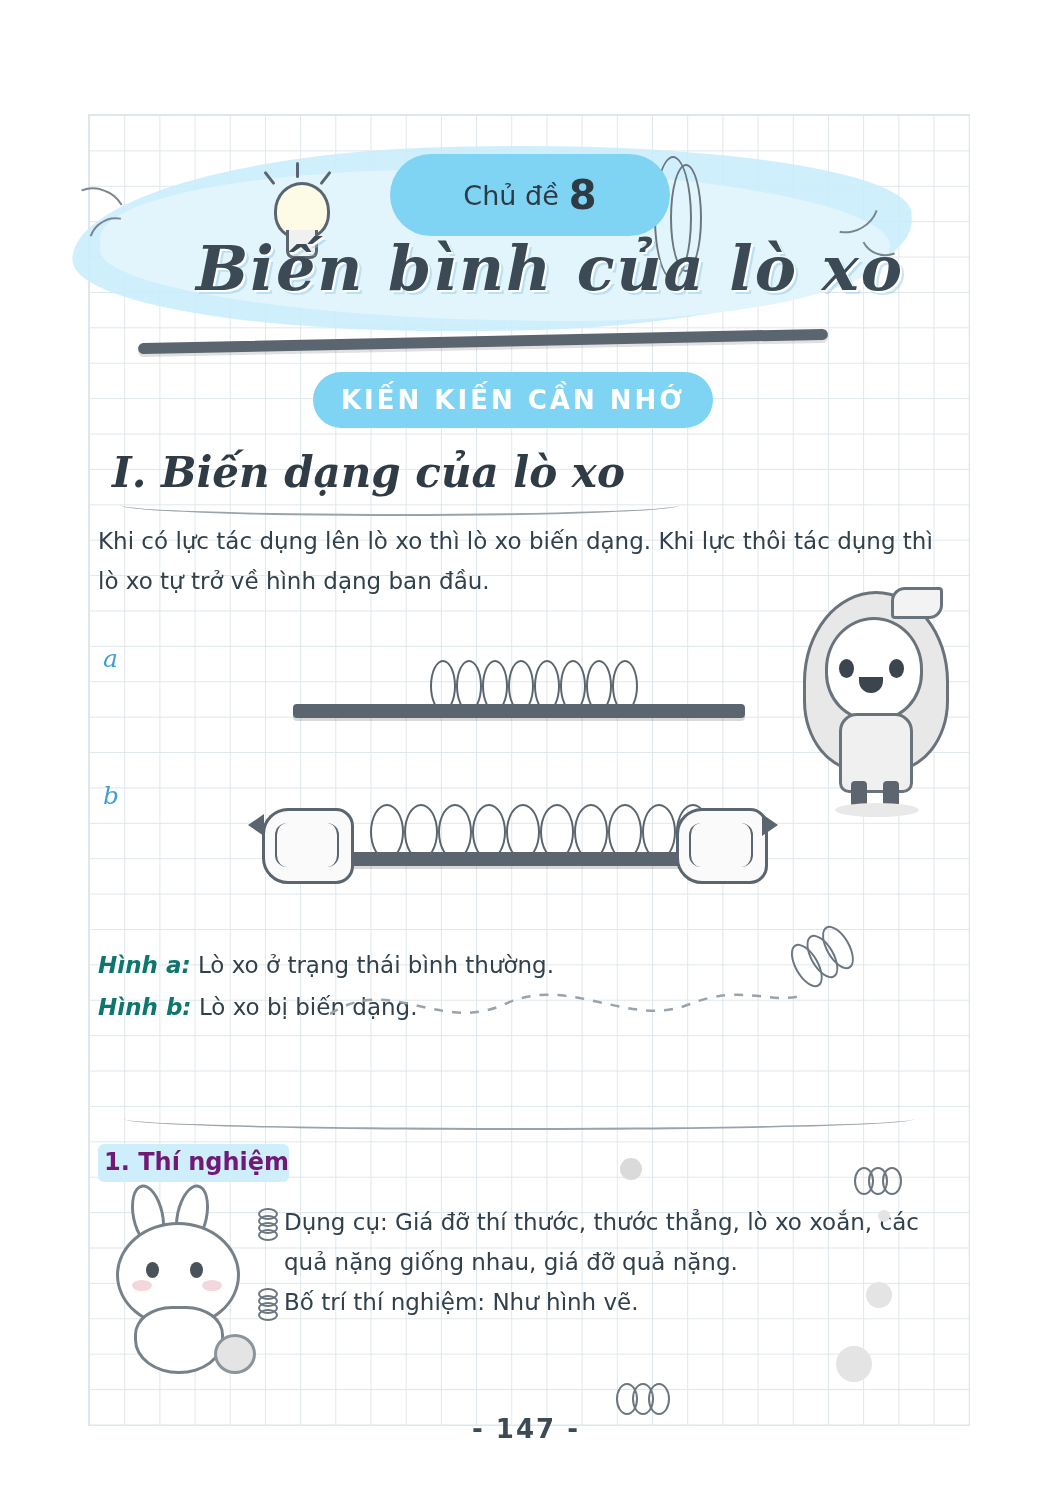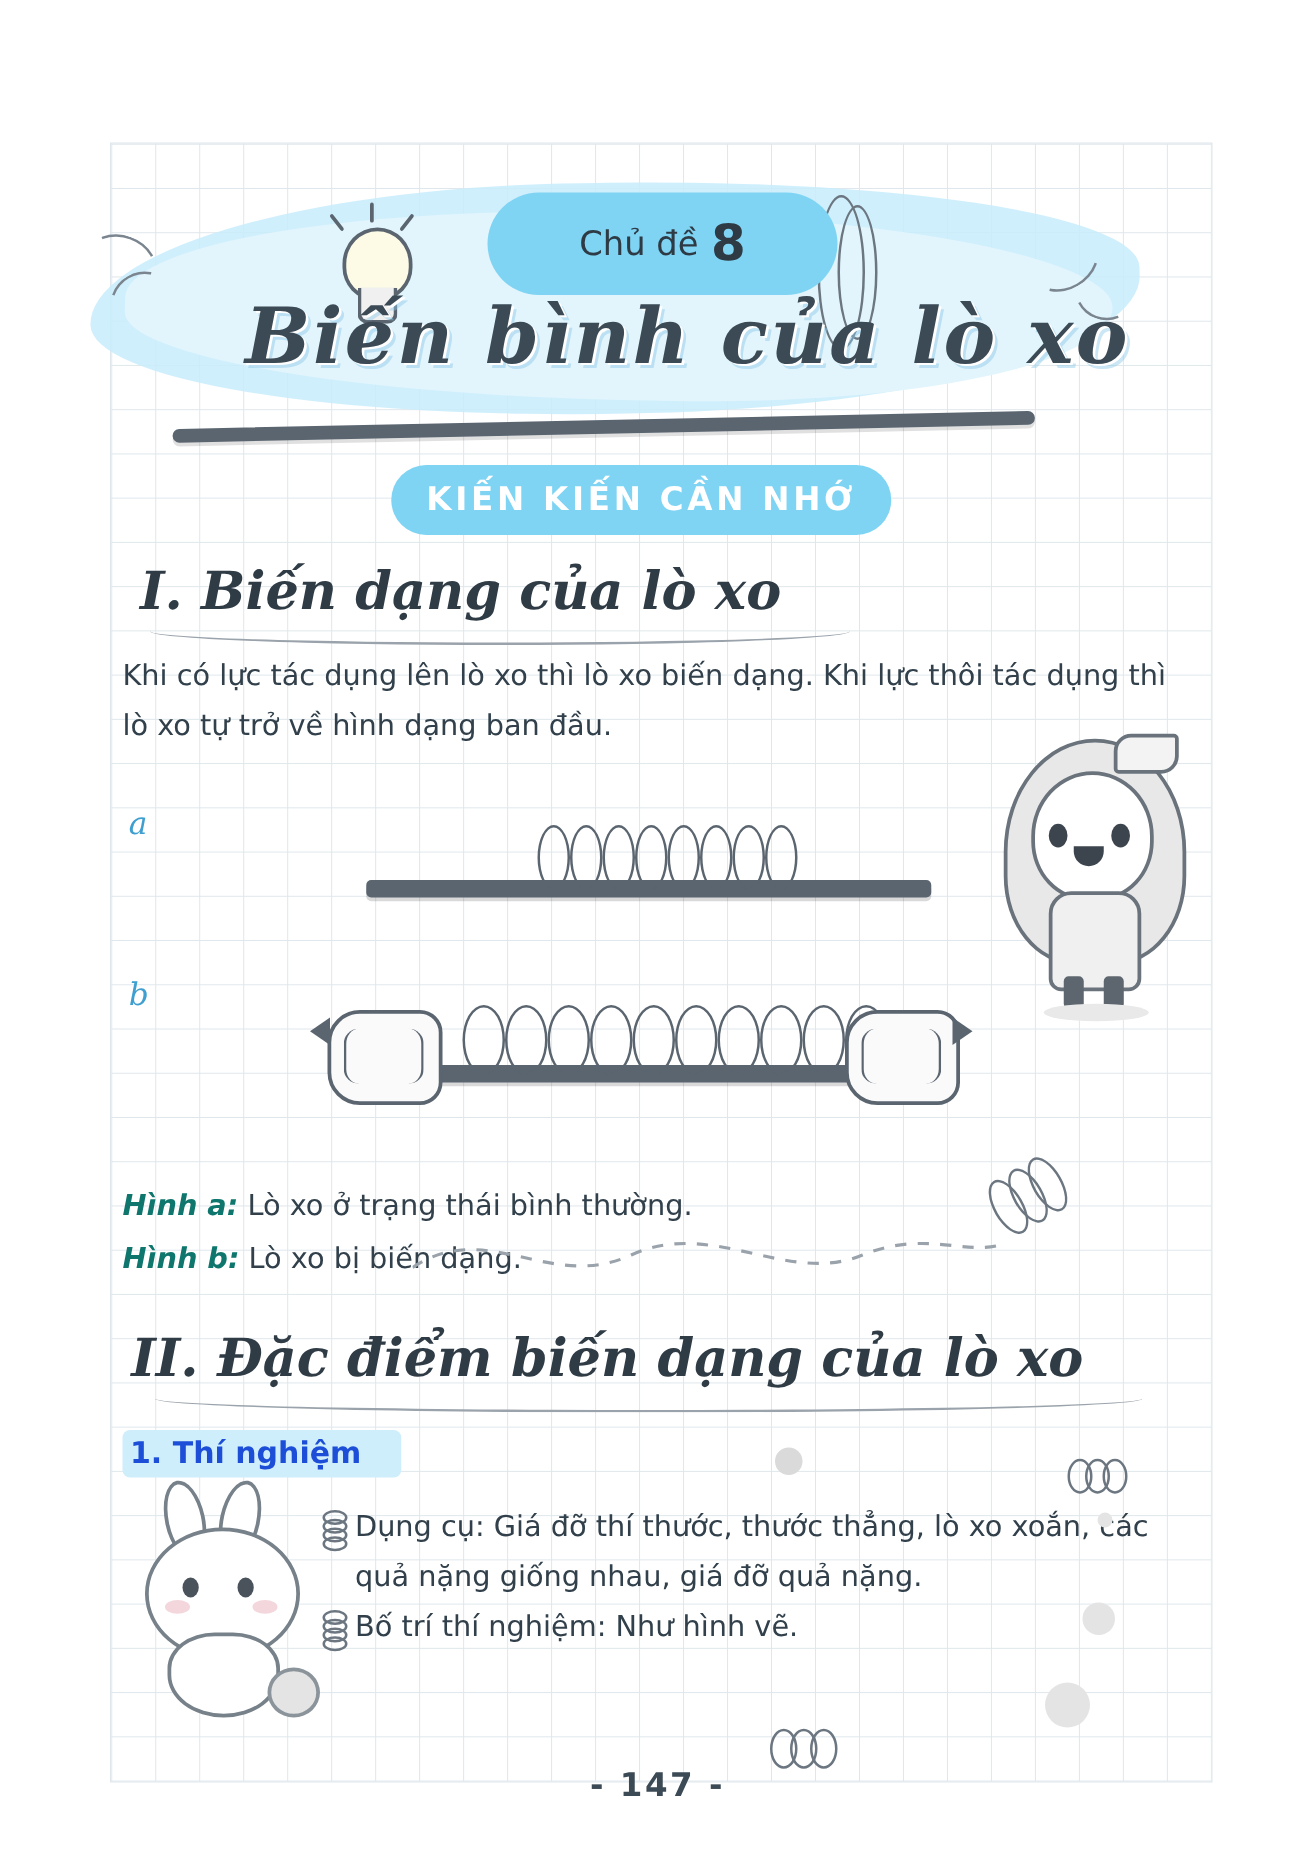--- a/index.html
+++ b/index.html
@@ -338,26 +338,26 @@
 
   .dot {
     position: absolute;
     background: #e4e4e4;
     border-radius: 50%;
   }
 
   .sub-chip {
     position: absolute;
     left: 98px; top: 1128px;
-    padding: 4px 32px 6px 6px;
+    padding: 4px 0 6px 6px;
     background: #cfeefb;
     border-radius: 6px;
     font-size: 24px;
     font-weight: bold;
-    color: #1d4ed8;
+    color: #701a75;
   }
 
   .bullet-line {
     position: absolute;
     font-size: 23px;
     color: #31404b;
     line-height: 40px;
   }
 
   .mini-spring {
@@ -488,21 +488,20 @@
     <path d="M0,40 C60,0 110,60 175,30 C240,0 300,55 360,30 C410,10 440,30 470,22" fill="none" stroke="#9aa3ab" stroke-width="2.5" stroke-dasharray="9 9"></path>
   </svg>
 
   <div class="spring-deco" style="left:798px; top:916px; height:46px; transform:rotate(-30deg);">
     <i style="width:20px;height:44px;"></i>
       <i style="width:20px;height:44px;"></i>
       <i style="width:20px;height:44px;"></i>
   </div>
 
   <div class="hl hl2"></div>
-  <div class="h-sec h2-sec">II. Đặc điểm biến dạng của lò xo</div>
   <div class="underline-sq" style="left:124px; top:1092px; width:790px;"></div>
 
   <div class="sub-chip">1. Thí nghiệm</div>
 
   <div class="bunny">
     <div class="ear" style="left:34px; top:0px; transform:rotate(-12deg);"></div>
     <div class="ear" style="left:78px; top:0px; transform:rotate(12deg);"></div>
     <div class="head"></div>
     <div class="eye" style="left:48px; top:78px;"></div>
     <div class="eye" style="left:92px; top:78px;"></div>

